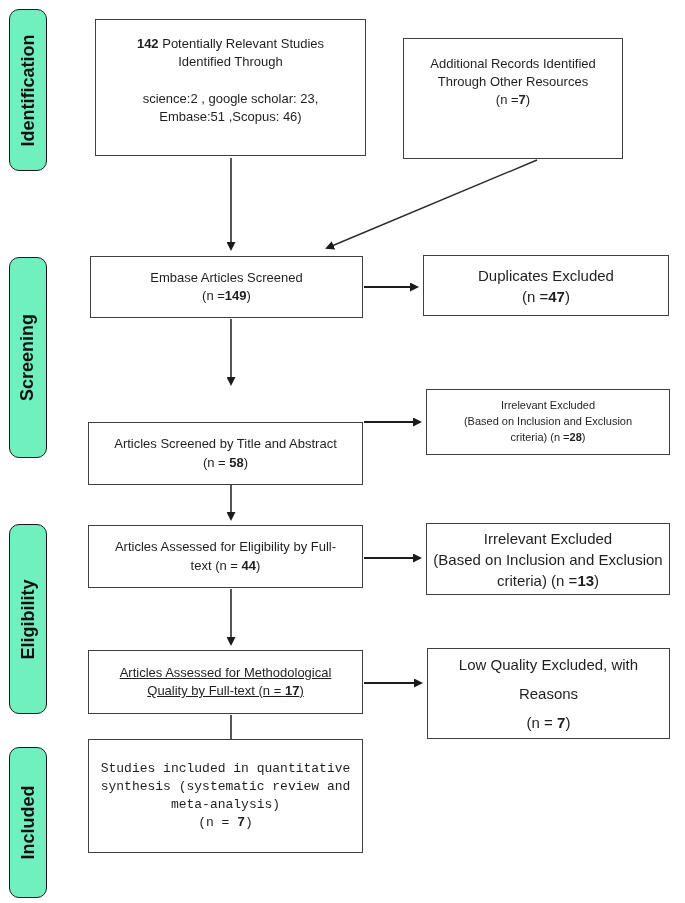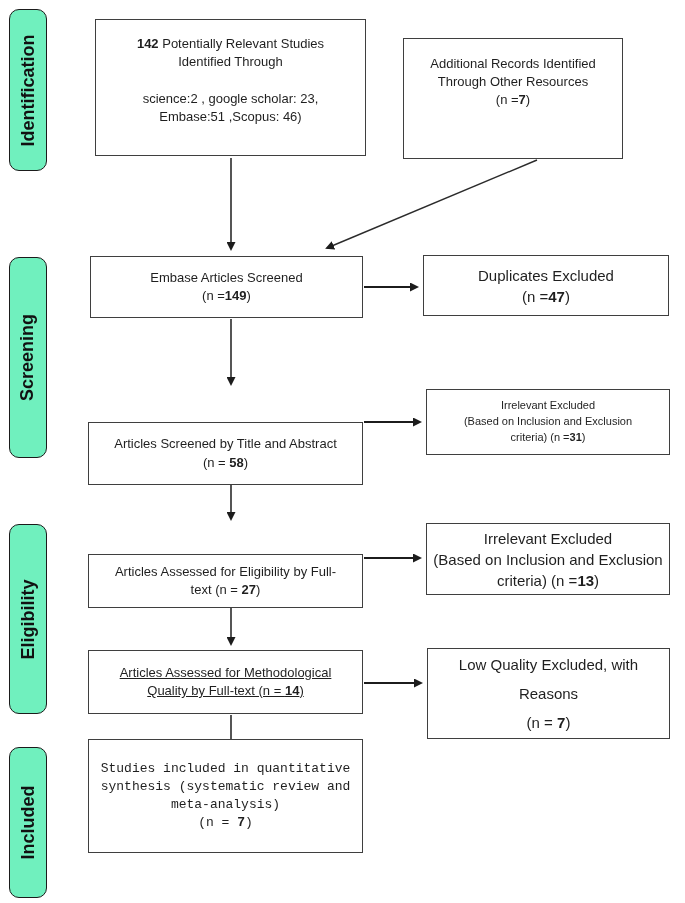--- a/index.html
+++ b/index.html
@@ -86,37 +86,37 @@
     </div>
 
   <div class="fbox" style="left:88px;top:390px;width:275px;height:63px;margin-top:32px;">
       <div>Articles Screened by Title and Abstract</div>
       <div>(n = <b>58</b>)</div>
     </div>
 
   <div class="fbox fs11" style="left:426px;top:389px;width:244px;height:66px;">
       <div>Irrelevant Excluded</div>
       <div>(Based on Inclusion and Exclusion</div>
-      <div>criteria)  (n =<b>31</b>)</div>
+      <div>criteria)  (n =<b>28</b>)</div>
     </div>
 
-  <div class="fbox" style="left:88px;top:525px;width:275px;height:54px;margin-top:29px;">
+  <div class="fbox" style="left:88px;top:525px;width:275px;height:63px;">
       <div>Articles Assessed for Eligibility by Full-</div>
-      <div>text (n = <b>27</b>)</div>
+      <div>text (n = <b>44</b>)</div>
     </div>
 
   <div class="fbox fs12" style="left:426px;top:523px;width:244px;height:72px;">
       <div>Irrelevant Excluded</div>
       <div>(Based on Inclusion and Exclusion</div>
       <div>criteria) (n =<b>13</b>)</div>
     </div>
 
   <div class="fbox" style="left:88px;top:650px;width:275px;height:64px;text-decoration:underline;">
       <div>Articles Assessed for Methodological</div>
-      <div>Quality by Full-text (n = <b>14</b>)</div>
+      <div>Quality by Full-text (n = <b>17</b>)</div>
     </div>
 
   <div class="fbox fs12" style="left:427px;top:648px;width:243px;height:91px;gap:8px;">
       <div>Low Quality Excluded, with</div>
       <div>Reasons</div>
       <div>(n = <b>7</b>)</div>
     </div>
 
   <div class="fbox" style="left:88px;top:739px;width:275px;height:114px;font-family:Liberation Mono, monospace;">
       <div>Studies included in quantitative</div>

